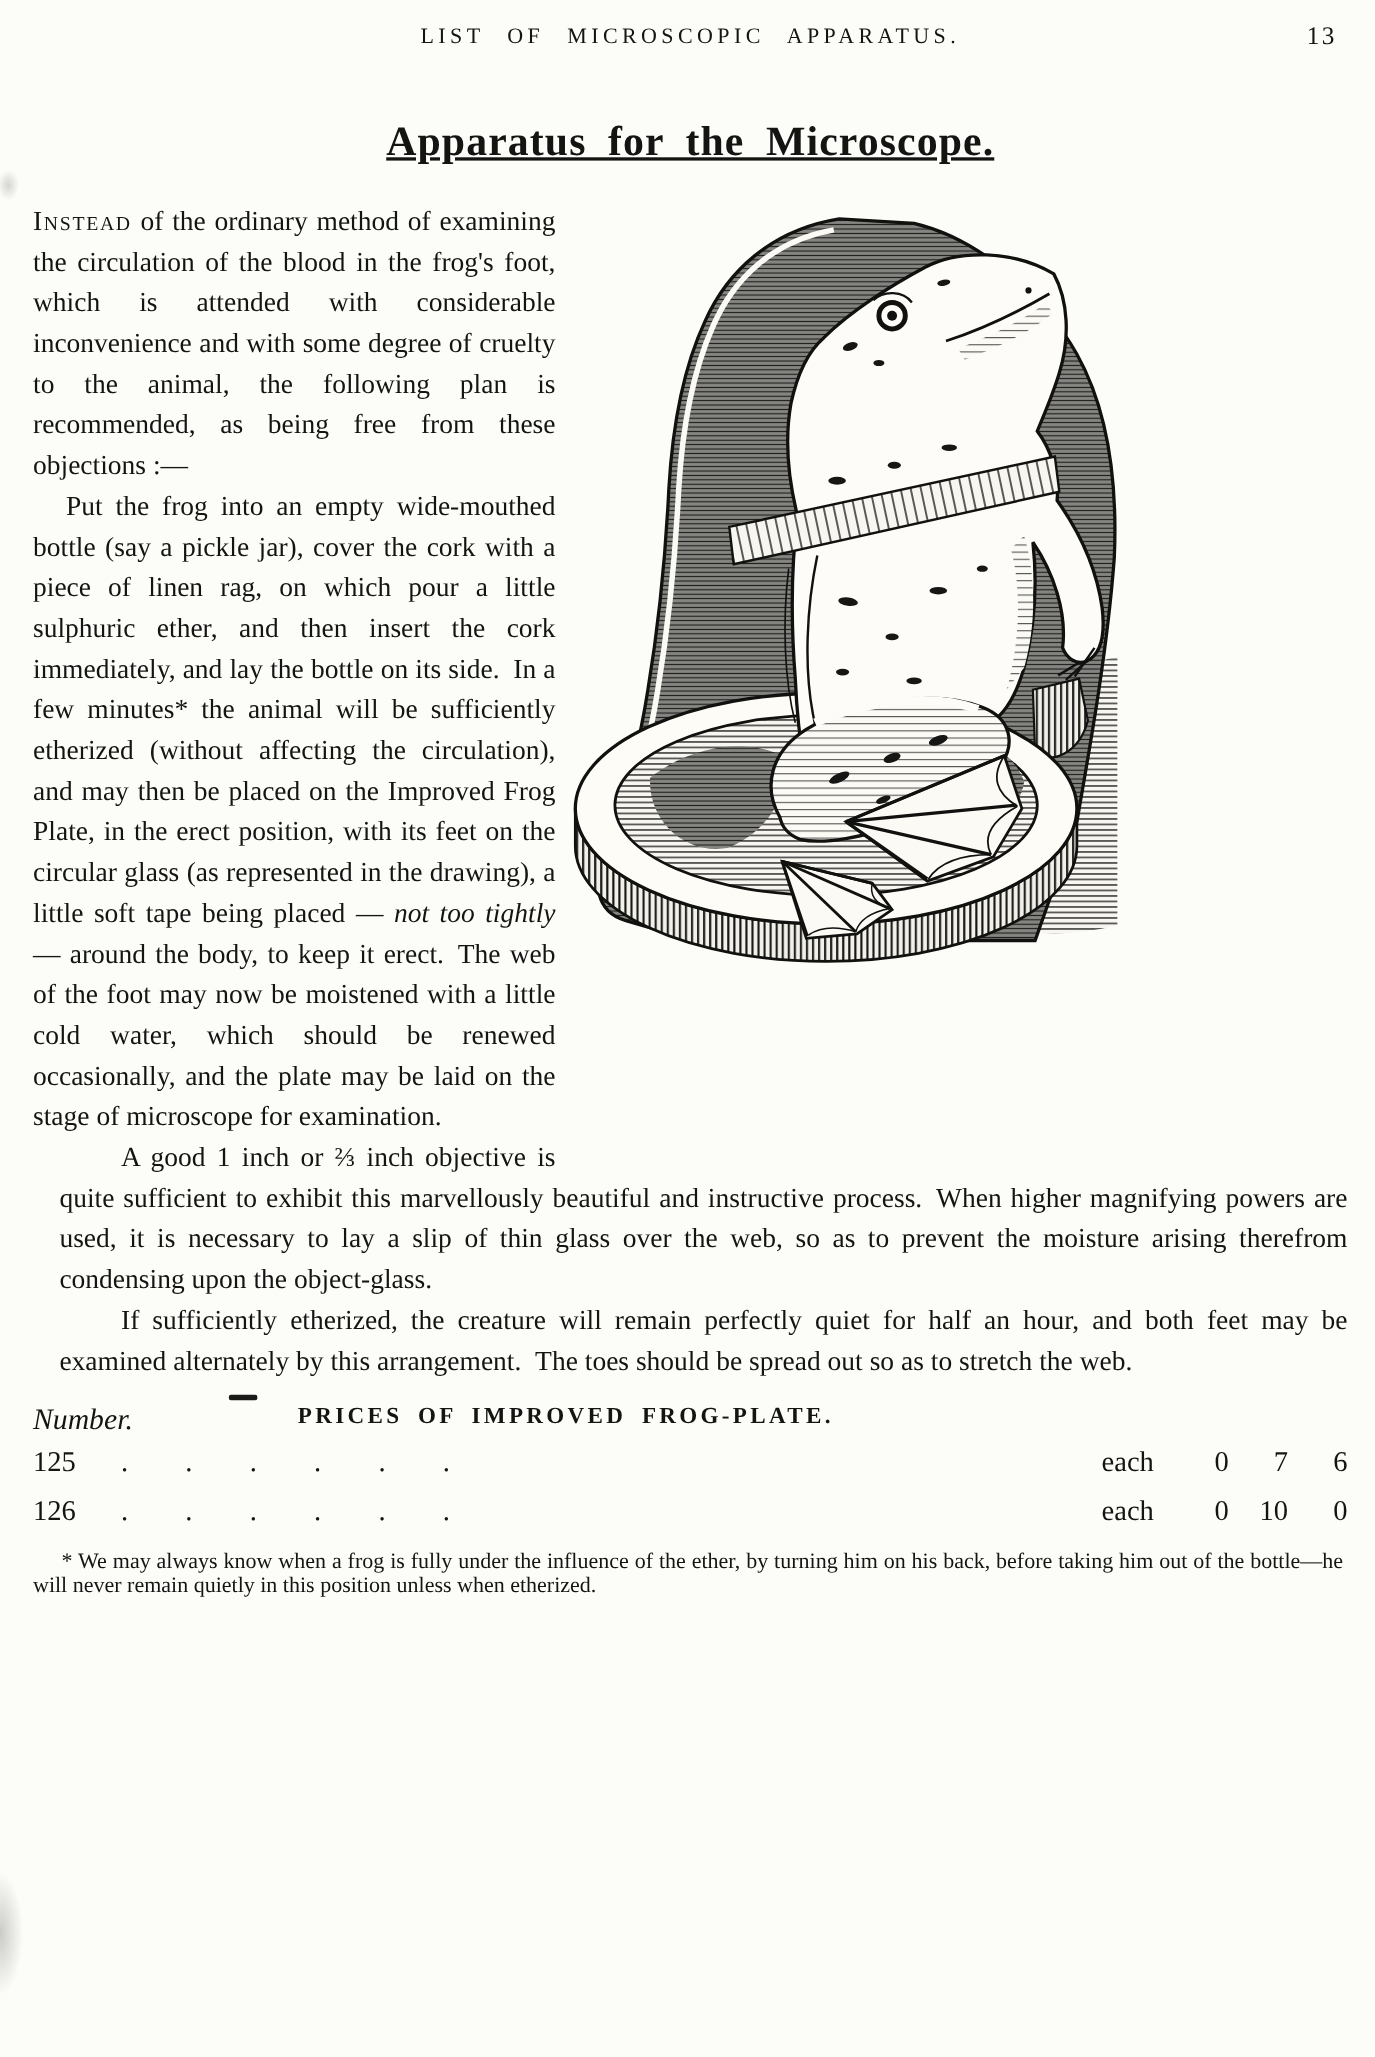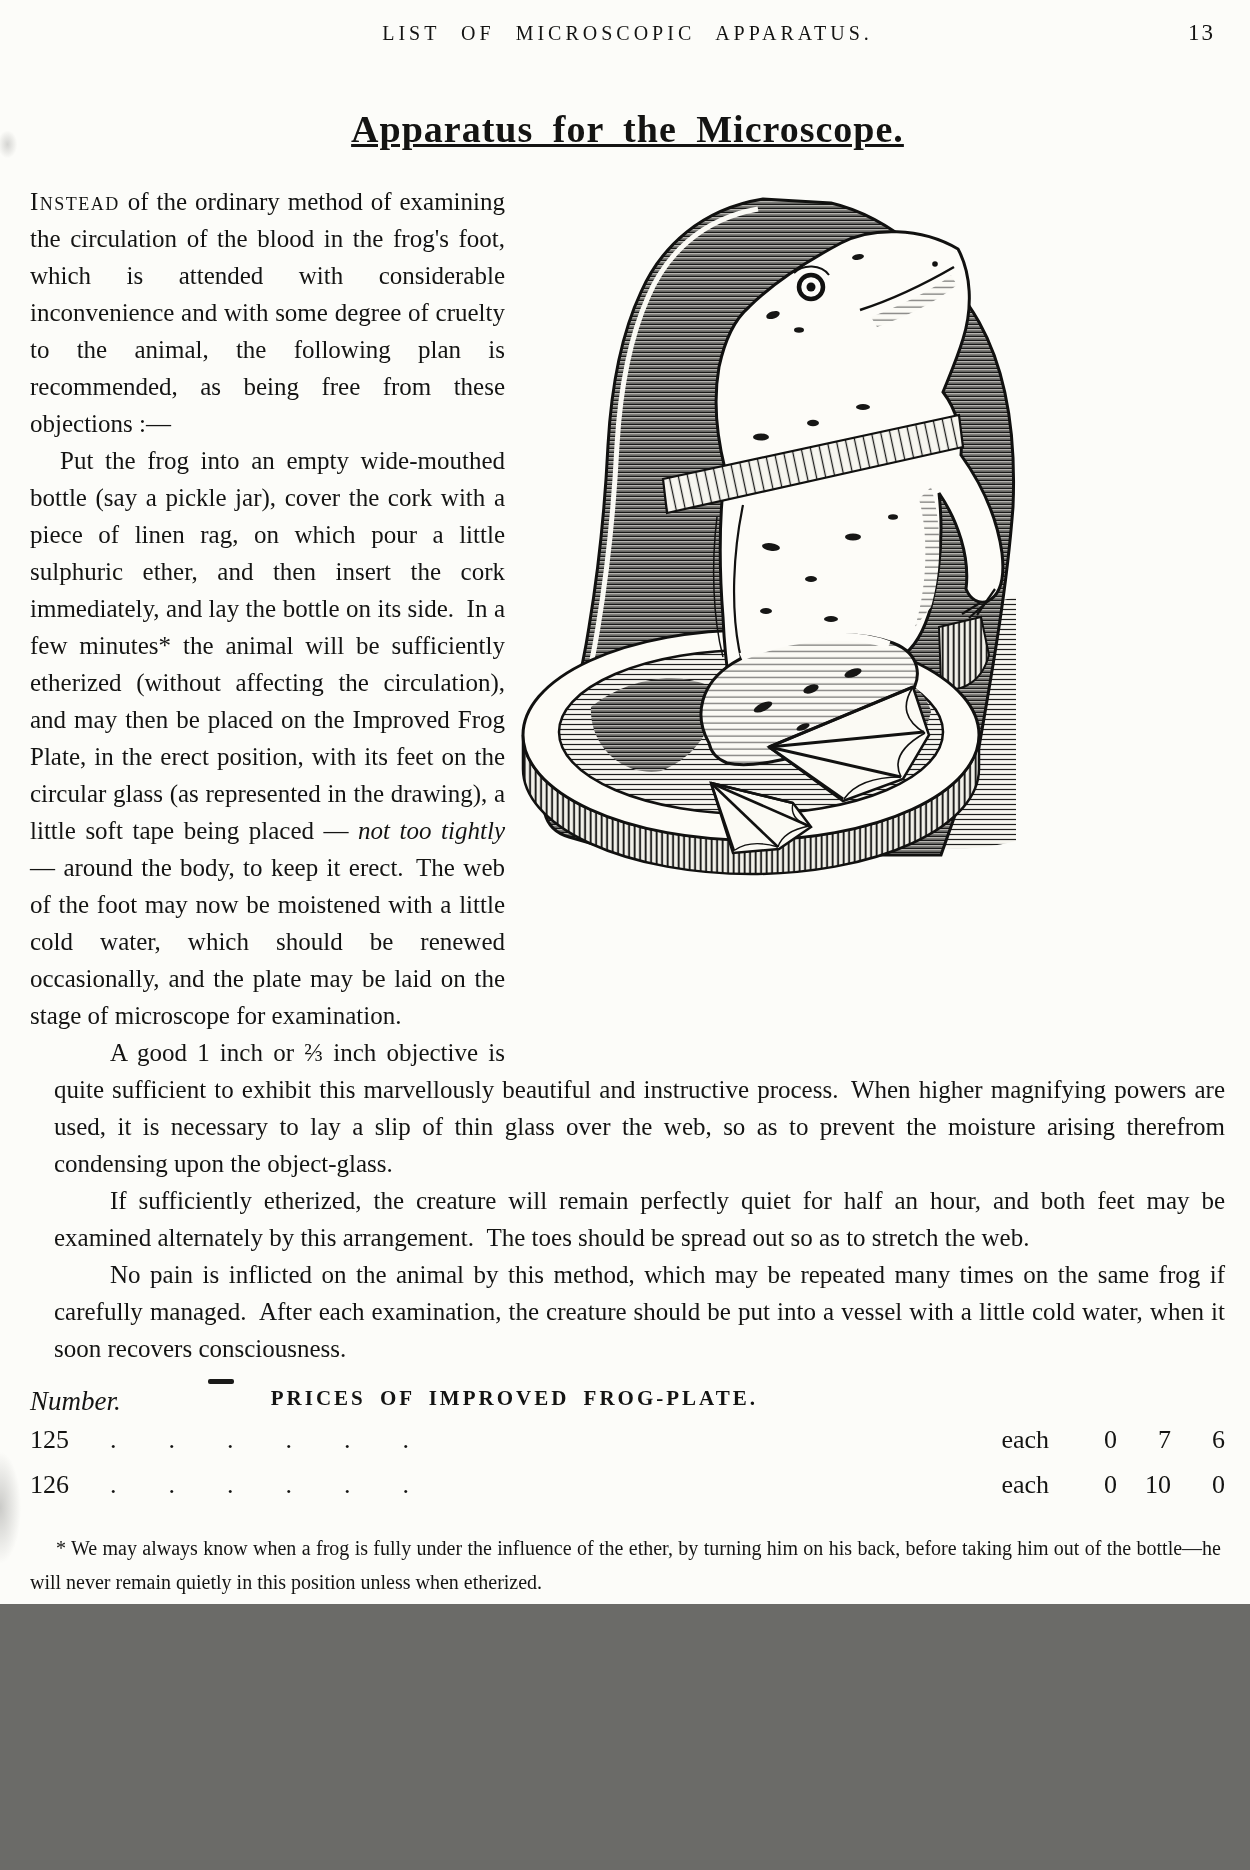--- a/index.html
+++ b/index.html
@@ -1,18 +1,18 @@
 <!DOCTYPE html>
 <html><head>
 <meta charset="utf-8">
 <style>
   * { margin:0; padding:0; box-sizing:border-box; }
   html,body { background:#6b6b68; }
   .page {
-    width:1250px; height:1604px; margin:0 auto; position:relative; overflow:hidden;
+    width:1250px; height:1870px; margin:0 auto; position:relative; overflow:hidden;
     background:#fcfcf9;
     background-image:
       radial-gradient(ellipse 30px 80px at 0% 94%, rgba(110,110,108,.35), transparent 70%),
       radial-gradient(ellipse 14px 20px at 0.6% 9%, rgba(120,120,118,.3), transparent 70%);
     color:#141413;
     font-family:"Liberation Serif","DejaVu Serif",serif;
     padding:14px 25px 0 30px;
   }
   .running-head { position:relative; text-align:center; font-size:20px; letter-spacing:4px; word-spacing:12px; margin-top:8px; font-weight:normal; }
   .rh-page { position:absolute; right:10px; top:-2px; font-size:23px; letter-spacing:2px; }
@@ -29,21 +29,21 @@
   .prices { font-size:26px; }
   .price-head { display:flex; align-items:flex-start; margin-top:2px; }
   .number-label { font-style:italic; font-size:27px; }
   .price-heading { font-weight:bold; font-size:21px; letter-spacing:3px; word-spacing:6px; margin-left:150px; }
   .price-row { display:flex; align-items:baseline; line-height:45px; }
   .pnum { width:64px; }
   .pdesc { white-space:pre; }
   .pleader { flex:1; overflow:hidden; white-space:nowrap; padding-left:16px; }
   .peach { margin:0 14px 0 8px; }
   .pmoney { width:54px; text-align:right; }
-  .footnote { font-size:20px; line-height:34px; text-align:justify; text-indent:26px; margin-top:24px; padding-right:4px; }
+  .footnote { font-size:20px; line-height:22px; text-align:justify; text-indent:26px; margin-top:12px; padding-right:4px; }
 </style>
 </head>
 <body>
 
 <div class="page">
 
   <header class="running-head">
     <span>LIST OF MICROSCOPIC APPARATUS.</span>
     <span class="rh-page">13</span>
   </header>
@@ -187,21 +187,20 @@
     </div>
 
     <p class="p"><span class="lead-word">Instead</span><span> of the ordinary method of examining the circulation of the blood in the frog's foot, which is attended with considerable inconvenience and with some degree of cruelty to the animal, the following plan is recommended, as being free from these objections :—</span></p>
 
     <p class="p indent1"><span>Put the frog into an empty wide-mouthed bottle (say a pickle jar), cover the cork with a piece of linen rag, on which pour a little sulphuric ether, and then insert the cork immediately, and lay the bottle on its side. In a few minutes* the animal will be sufficiently etherized (without affecting the circulation), and may then be placed on the Improved Frog Plate, in the erect position, with its feet on the circular glass (as represented in the drawing), a little soft tape being placed — </span><span class="em">not too tightly</span><span> — around the body, to keep it erect. The web of the foot may now be moistened with a little cold water, which should be renewed occasionally, and the plate may be laid on the stage of microscope for examination.</span></p>
 
     <p class="p indent2">A good 1 inch or ⅔ inch objective is quite sufficient to exhibit this marvellously beautiful and instructive process. When higher magnifying powers are used, it is necessary to lay a slip of thin glass over the web, so as to prevent the moisture arising therefrom condensing upon the object-glass.</p>
 
     <p class="p indent2">If sufficiently etherized, the creature will remain perfectly quiet for half an hour, and both feet may be examined alternately by this arrangement. The toes should be spread out so as to stretch the web.</p>
 
-    <p class="p indent2">No pain is inflicted on the animal by this method, which may be repeated many times on the same frog if carefully managed. After each examination, the creature should be put into a vessel with a little cold water, when it soon recovers consciousness.</p>
   </div>
 
   <div class="sep-dash"></div>
 
   <section class="prices">
     <div class="price-head">
       <span class="number-label">Number.</span>
       <span class="price-heading">PRICES OF IMPROVED FROG-PLATE.</span>
     </div>
     <div class="price-row">

